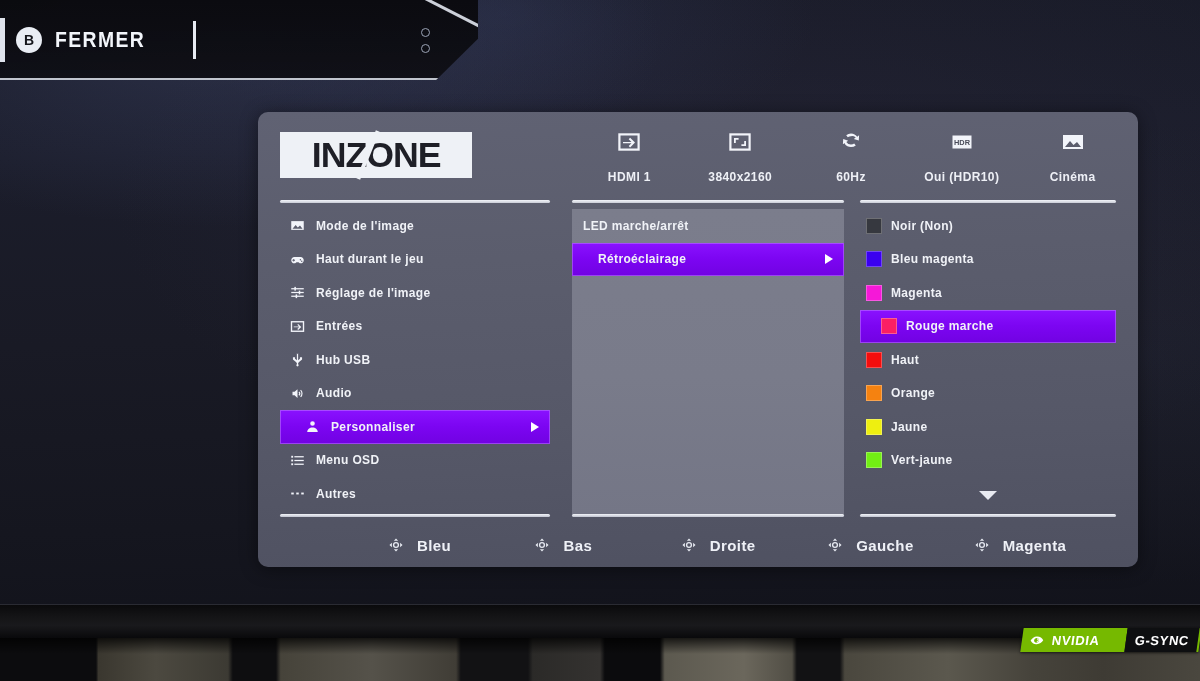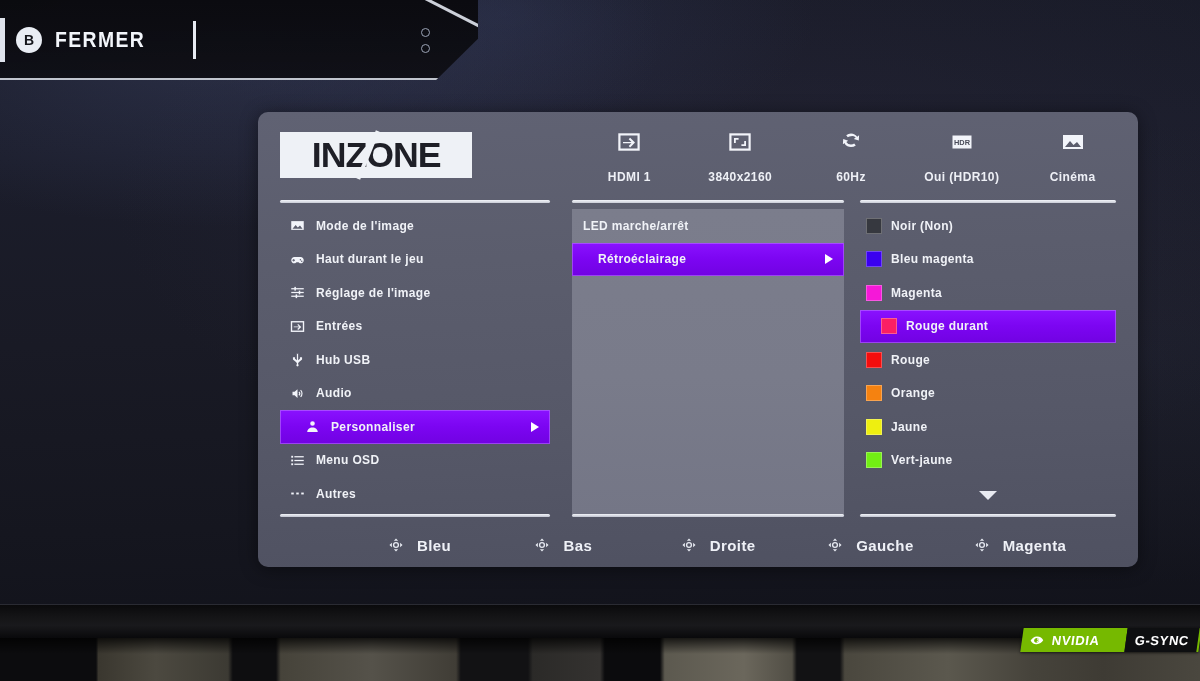--- a/index.html
+++ b/index.html
@@ -415,25 +415,25 @@
         <div class="row">
           <span class="swatch" style="background: rgb(58, 0, 240);"></span>
           <span class="row-label">Bleu magenta</span>
         </div>
         <div class="row">
           <span class="swatch" style="background: rgb(245, 24, 216);"></span>
           <span class="row-label">Magenta</span>
         </div>
         <div class="row sel">
           <span class="swatch" style="background: rgb(251, 31, 100);"></span>
-          <span class="row-label">Rouge durant</span>
+          <span class="row-label">Rouge marche</span>
         </div>
         <div class="row">
           <span class="swatch" style="background: rgb(244, 13, 13);"></span>
-          <span class="row-label">Rouge</span>
+          <span class="row-label">Haut</span>
         </div>
         <div class="row">
           <span class="swatch" style="background: rgb(245, 130, 16);"></span>
           <span class="row-label">Orange</span>
         </div>
         <div class="row">
           <span class="swatch" style="background: rgb(238, 239, 16);"></span>
           <span class="row-label">Jaune</span>
         </div>
         <div class="row">

